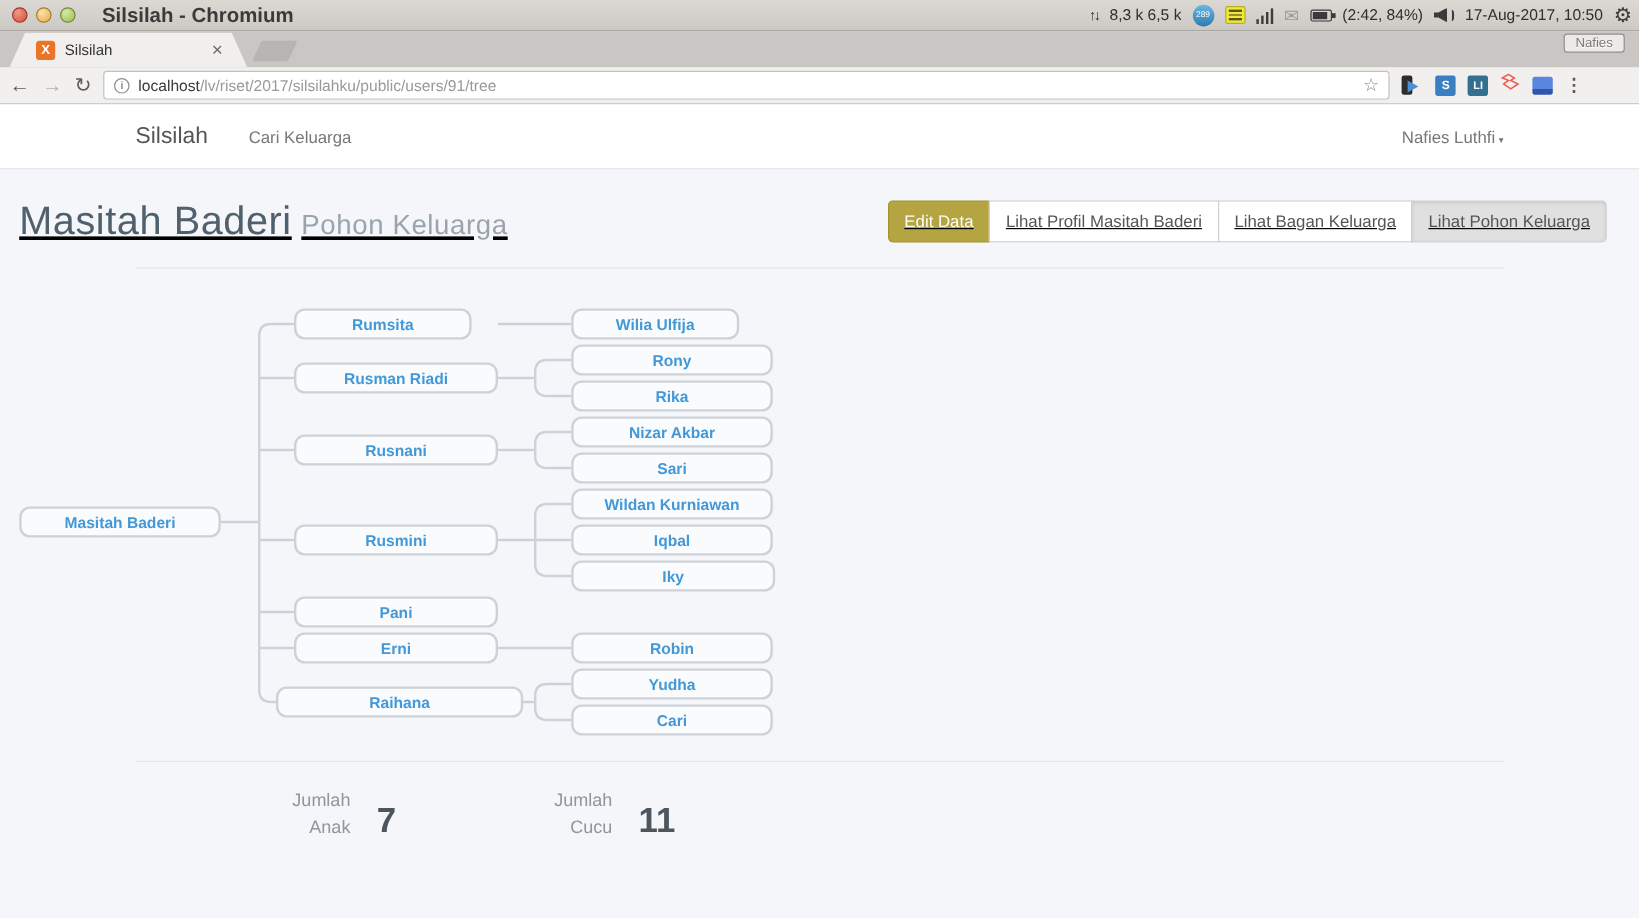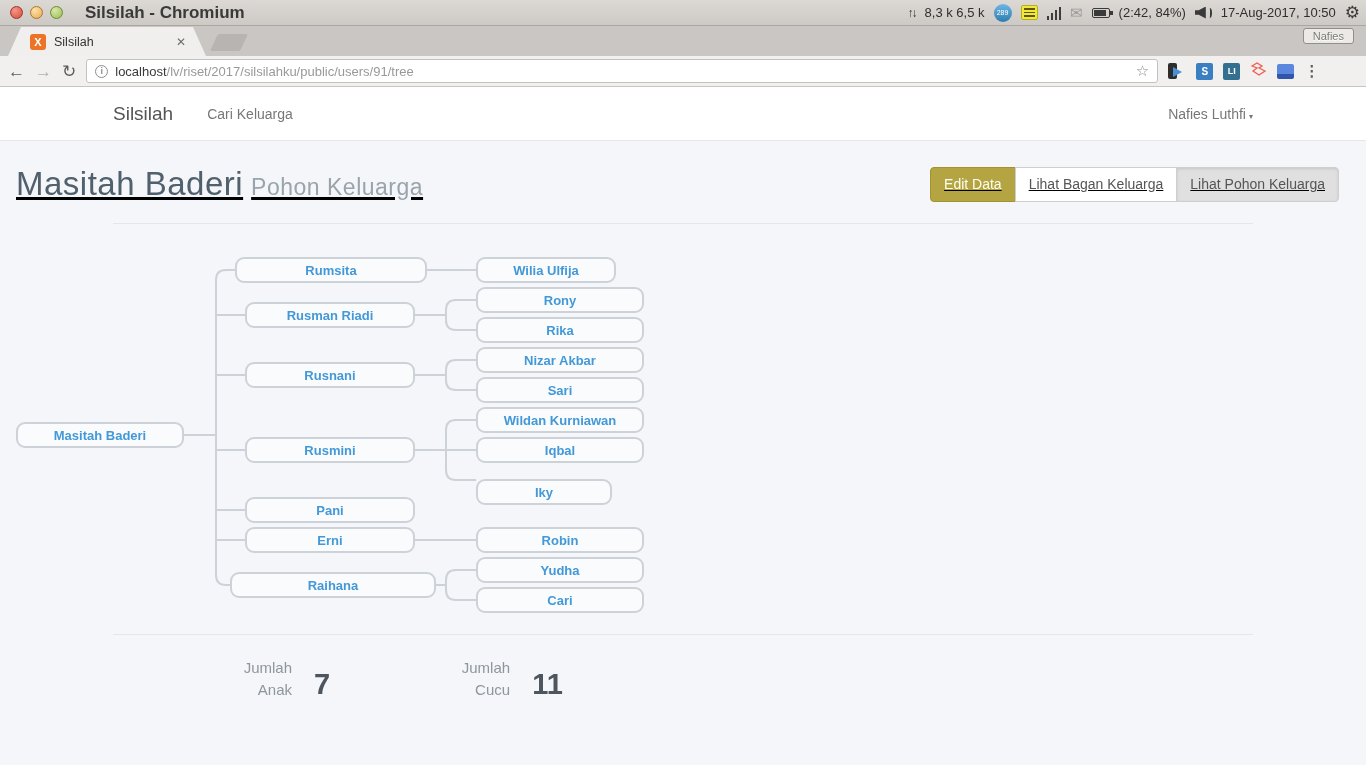--- a/index.html
+++ b/index.html
@@ -188,52 +188,53 @@
 <div class="appnav">
   <span class="brand">Silsilah</span>
   <span class="nav-link">Cari Keluarga</span>
   <span class="nav-user"><span>Nafies Luthfi</span><span class="caret" style="font-size:8px;">▾</span></span>
 </div>
 
 <div class="page-header">
   <div class="h1"><span>Masitah Baderi</span><small>Pohon Keluarga</small></div>
   <div class="btn-group">
     <span class="btn olive first">Edit Data</span>
+    <span class="btn">Lihat Profil Masitah Baderi</span>
     <span class="btn">Lihat Bagan Keluarga</span>
     <span class="btn active last">Lihat Pohon Keluarga</span>
   </div>
 </div>
 <hr class="rule">
 
 <div class="tree">
   <svg width="660" height="365">
     <g fill="none" stroke="#cdd2d8" stroke-width="2">
       <path d="M184,182 H216 M245,17 H226 Q216,17 216,27 V322 Q216,332 226,332 H245 M216,62 H245 M216,122 H245 M216,197 H245 M216,257 H245 M216,287 H245"></path>
       <path d="M415,17 H476 M415,62 H446 M476,47 H456 Q446,47 446,57 V67 Q446,77 456,77 H476 M415,122 H446 M476,107 H456 Q446,107 446,117 V127 Q446,137 456,137 H476 M415,197 H446 M476,167 H456 Q446,167 446,177 V217 Q446,227 456,227 H476 M446,197 H476 M415,287 H476 M415,332 H446 M476,317 H456 Q446,317 446,327 V337 Q446,347 456,347 H476"></path>
     </g>
   </svg>
 
   <div class="node" style="left:16px;top:169px;width:168px">Masitah Baderi</div>
 
-  <div class="node" style="left:235px;top:4px;width:192px">Rumsita</div>
+  <div class="node" style="left:245px;top:4px;width:148px">Rumsita</div>
   <div class="node" style="left:245px;top:49px;width:170px">Rusman Riadi</div>
   <div class="node" style="left:245px;top:109px;width:170px">Rusnani</div>
   <div class="node" style="left:245px;top:184px;width:170px">Rusmini</div>
   <div class="node" style="left:245px;top:244px;width:170px">Pani</div>
   <div class="node" style="left:245px;top:274px;width:170px">Erni</div>
   <div class="node" style="left:230px;top:319px;width:206px">Raihana</div>
 
   <div class="node" style="left:476px;top:4px;width:140px">Wilia Ulfija</div>
   <div class="node" style="left:476px;top:34px;width:168px">Rony</div>
   <div class="node" style="left:476px;top:64px;width:168px">Rika</div>
   <div class="node" style="left:476px;top:94px;width:168px">Nizar Akbar</div>
   <div class="node" style="left:476px;top:124px;width:168px">Sari</div>
   <div class="node" style="left:476px;top:184px;width:168px">Iqbal</div>
   <div class="node" style="left:476px;top:154px;width:168px">Wildan Kurniawan</div>
-  <div class="node" style="left:476px;top:226px;width:136px">Iky</div>
+  <div class="node" style="left:476px;top:214px;width:170px">Iky</div>
   <div class="node" style="left:476px;top:274px;width:168px">Robin</div>
   <div class="node" style="left:476px;top:304px;width:168px">Yudha</div>
   <div class="node" style="left:476px;top:334px;width:168px">Cari</div>
 </div>
 
 <hr class="rule" style="margin-top:16px;">
 
 <div class="stats">
   <div class="stat">
     <div class="stat-label">

